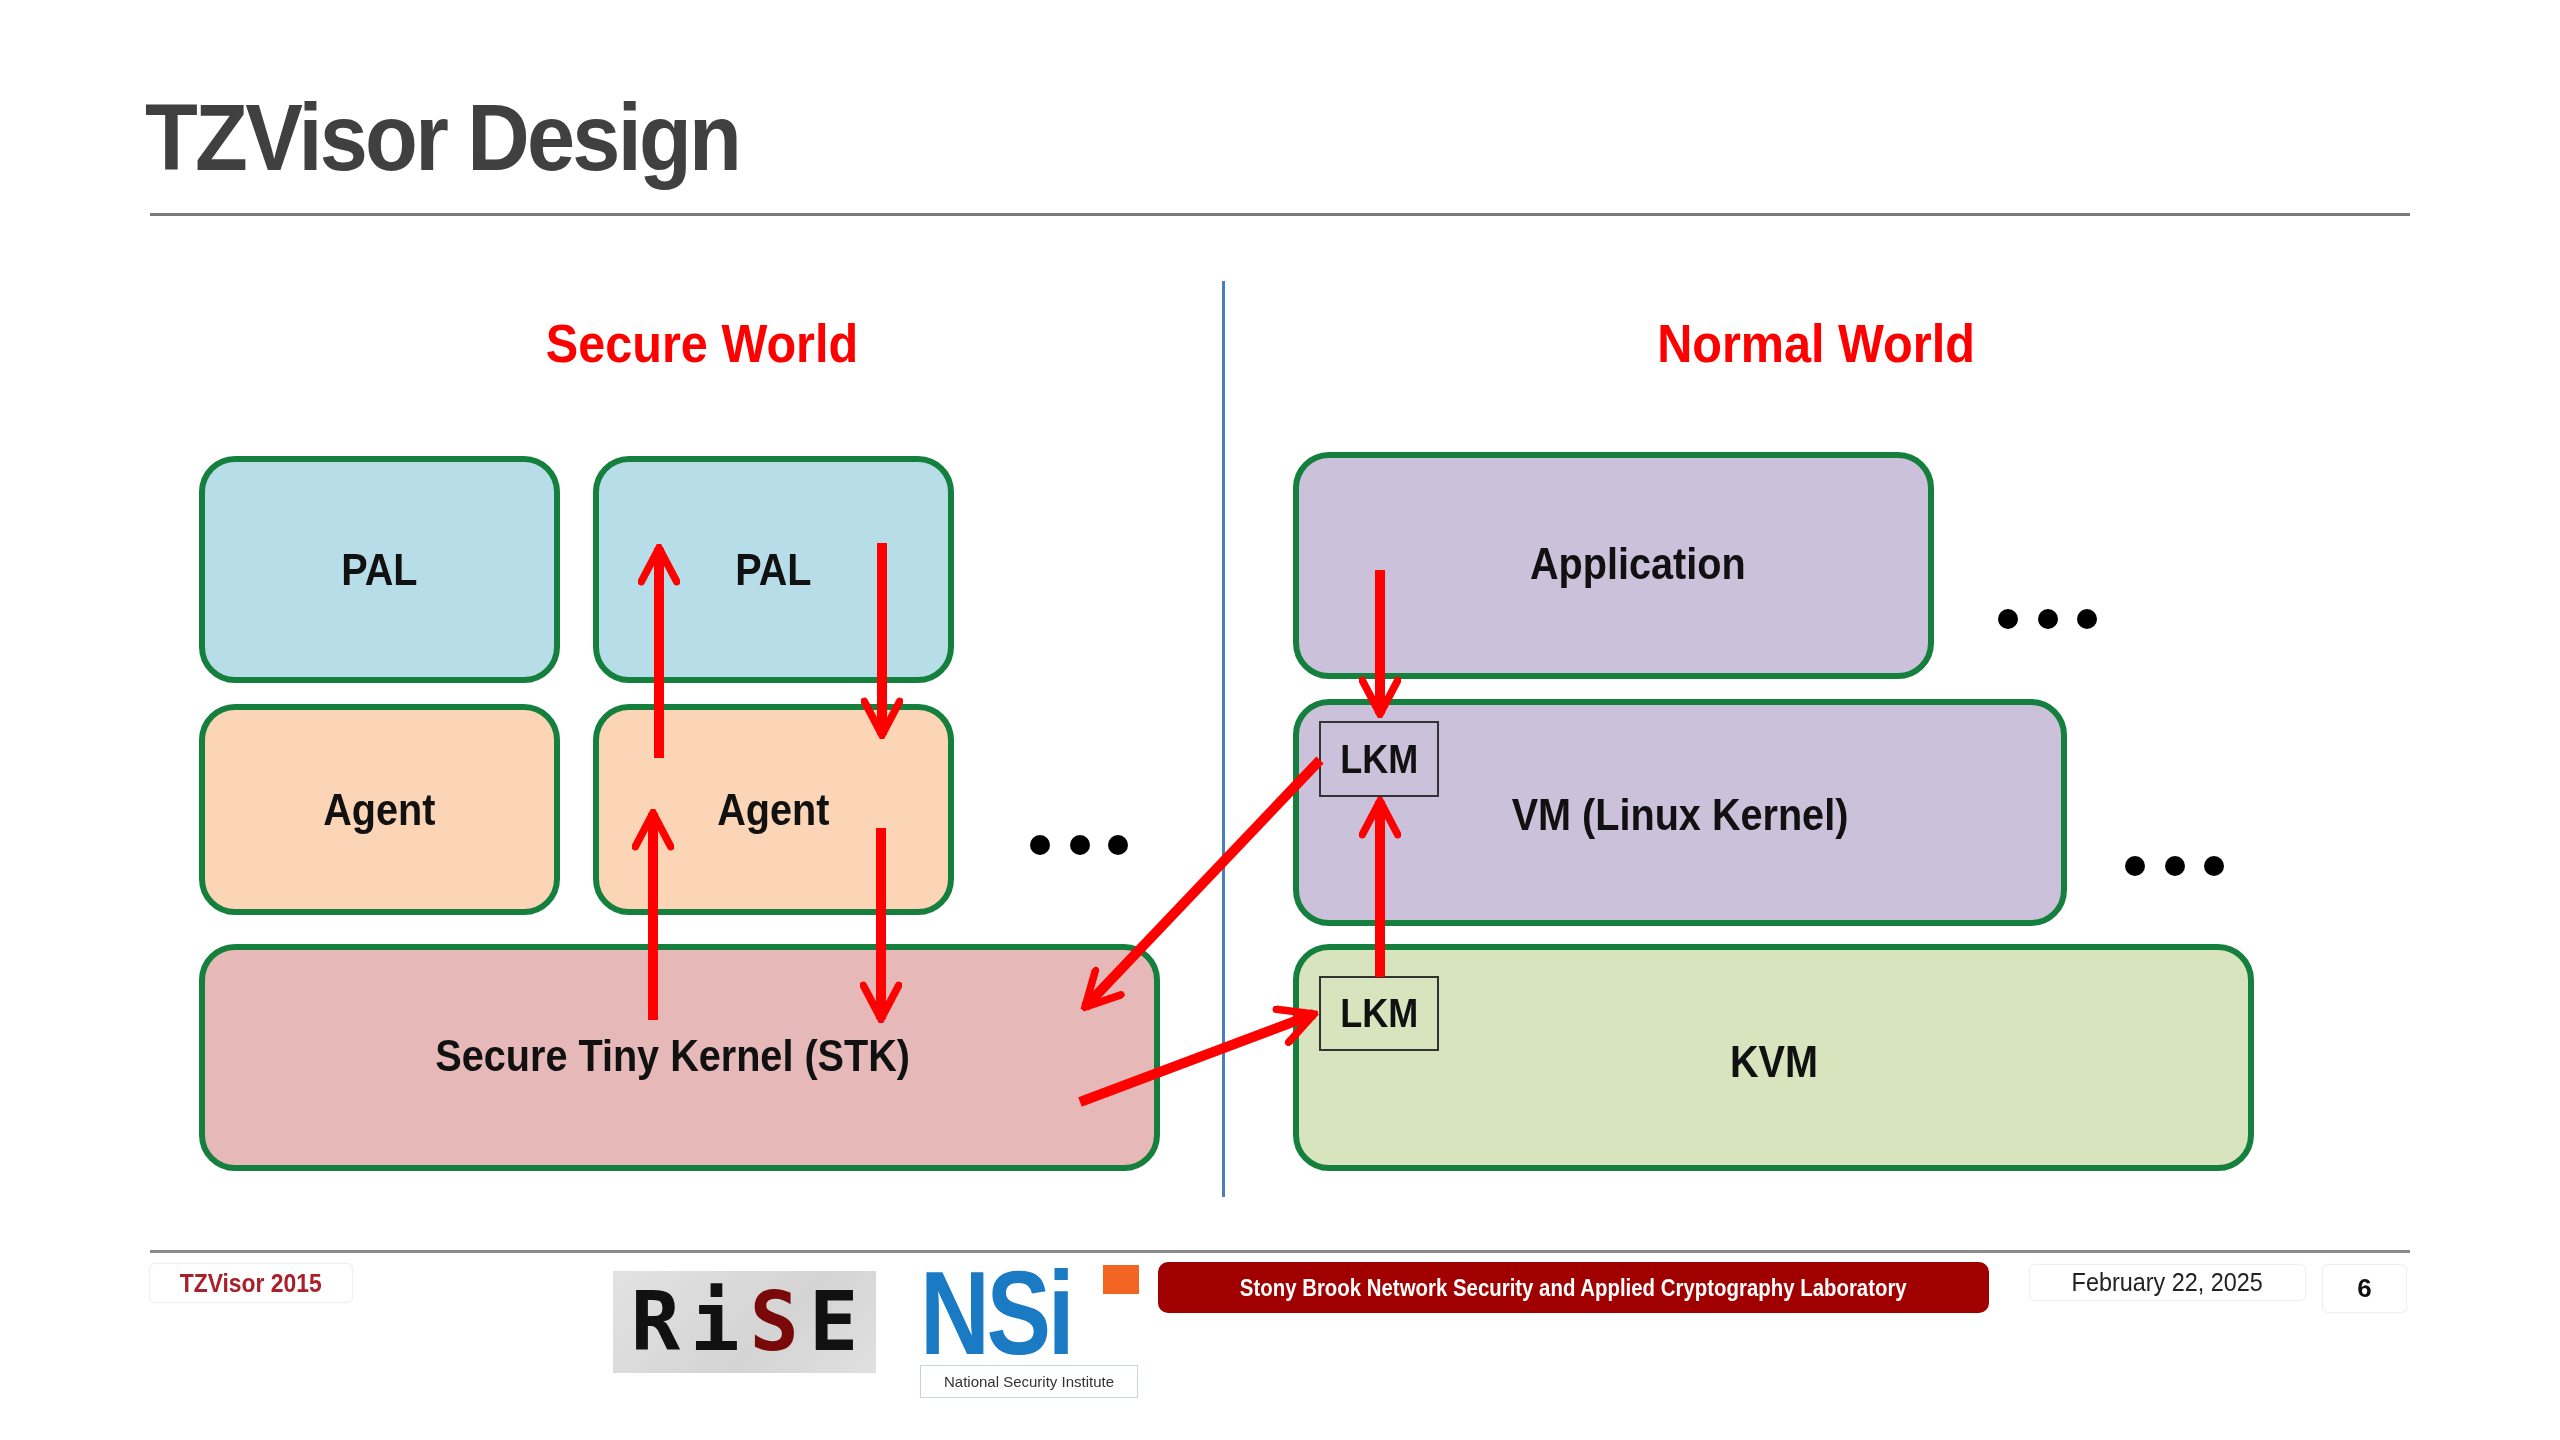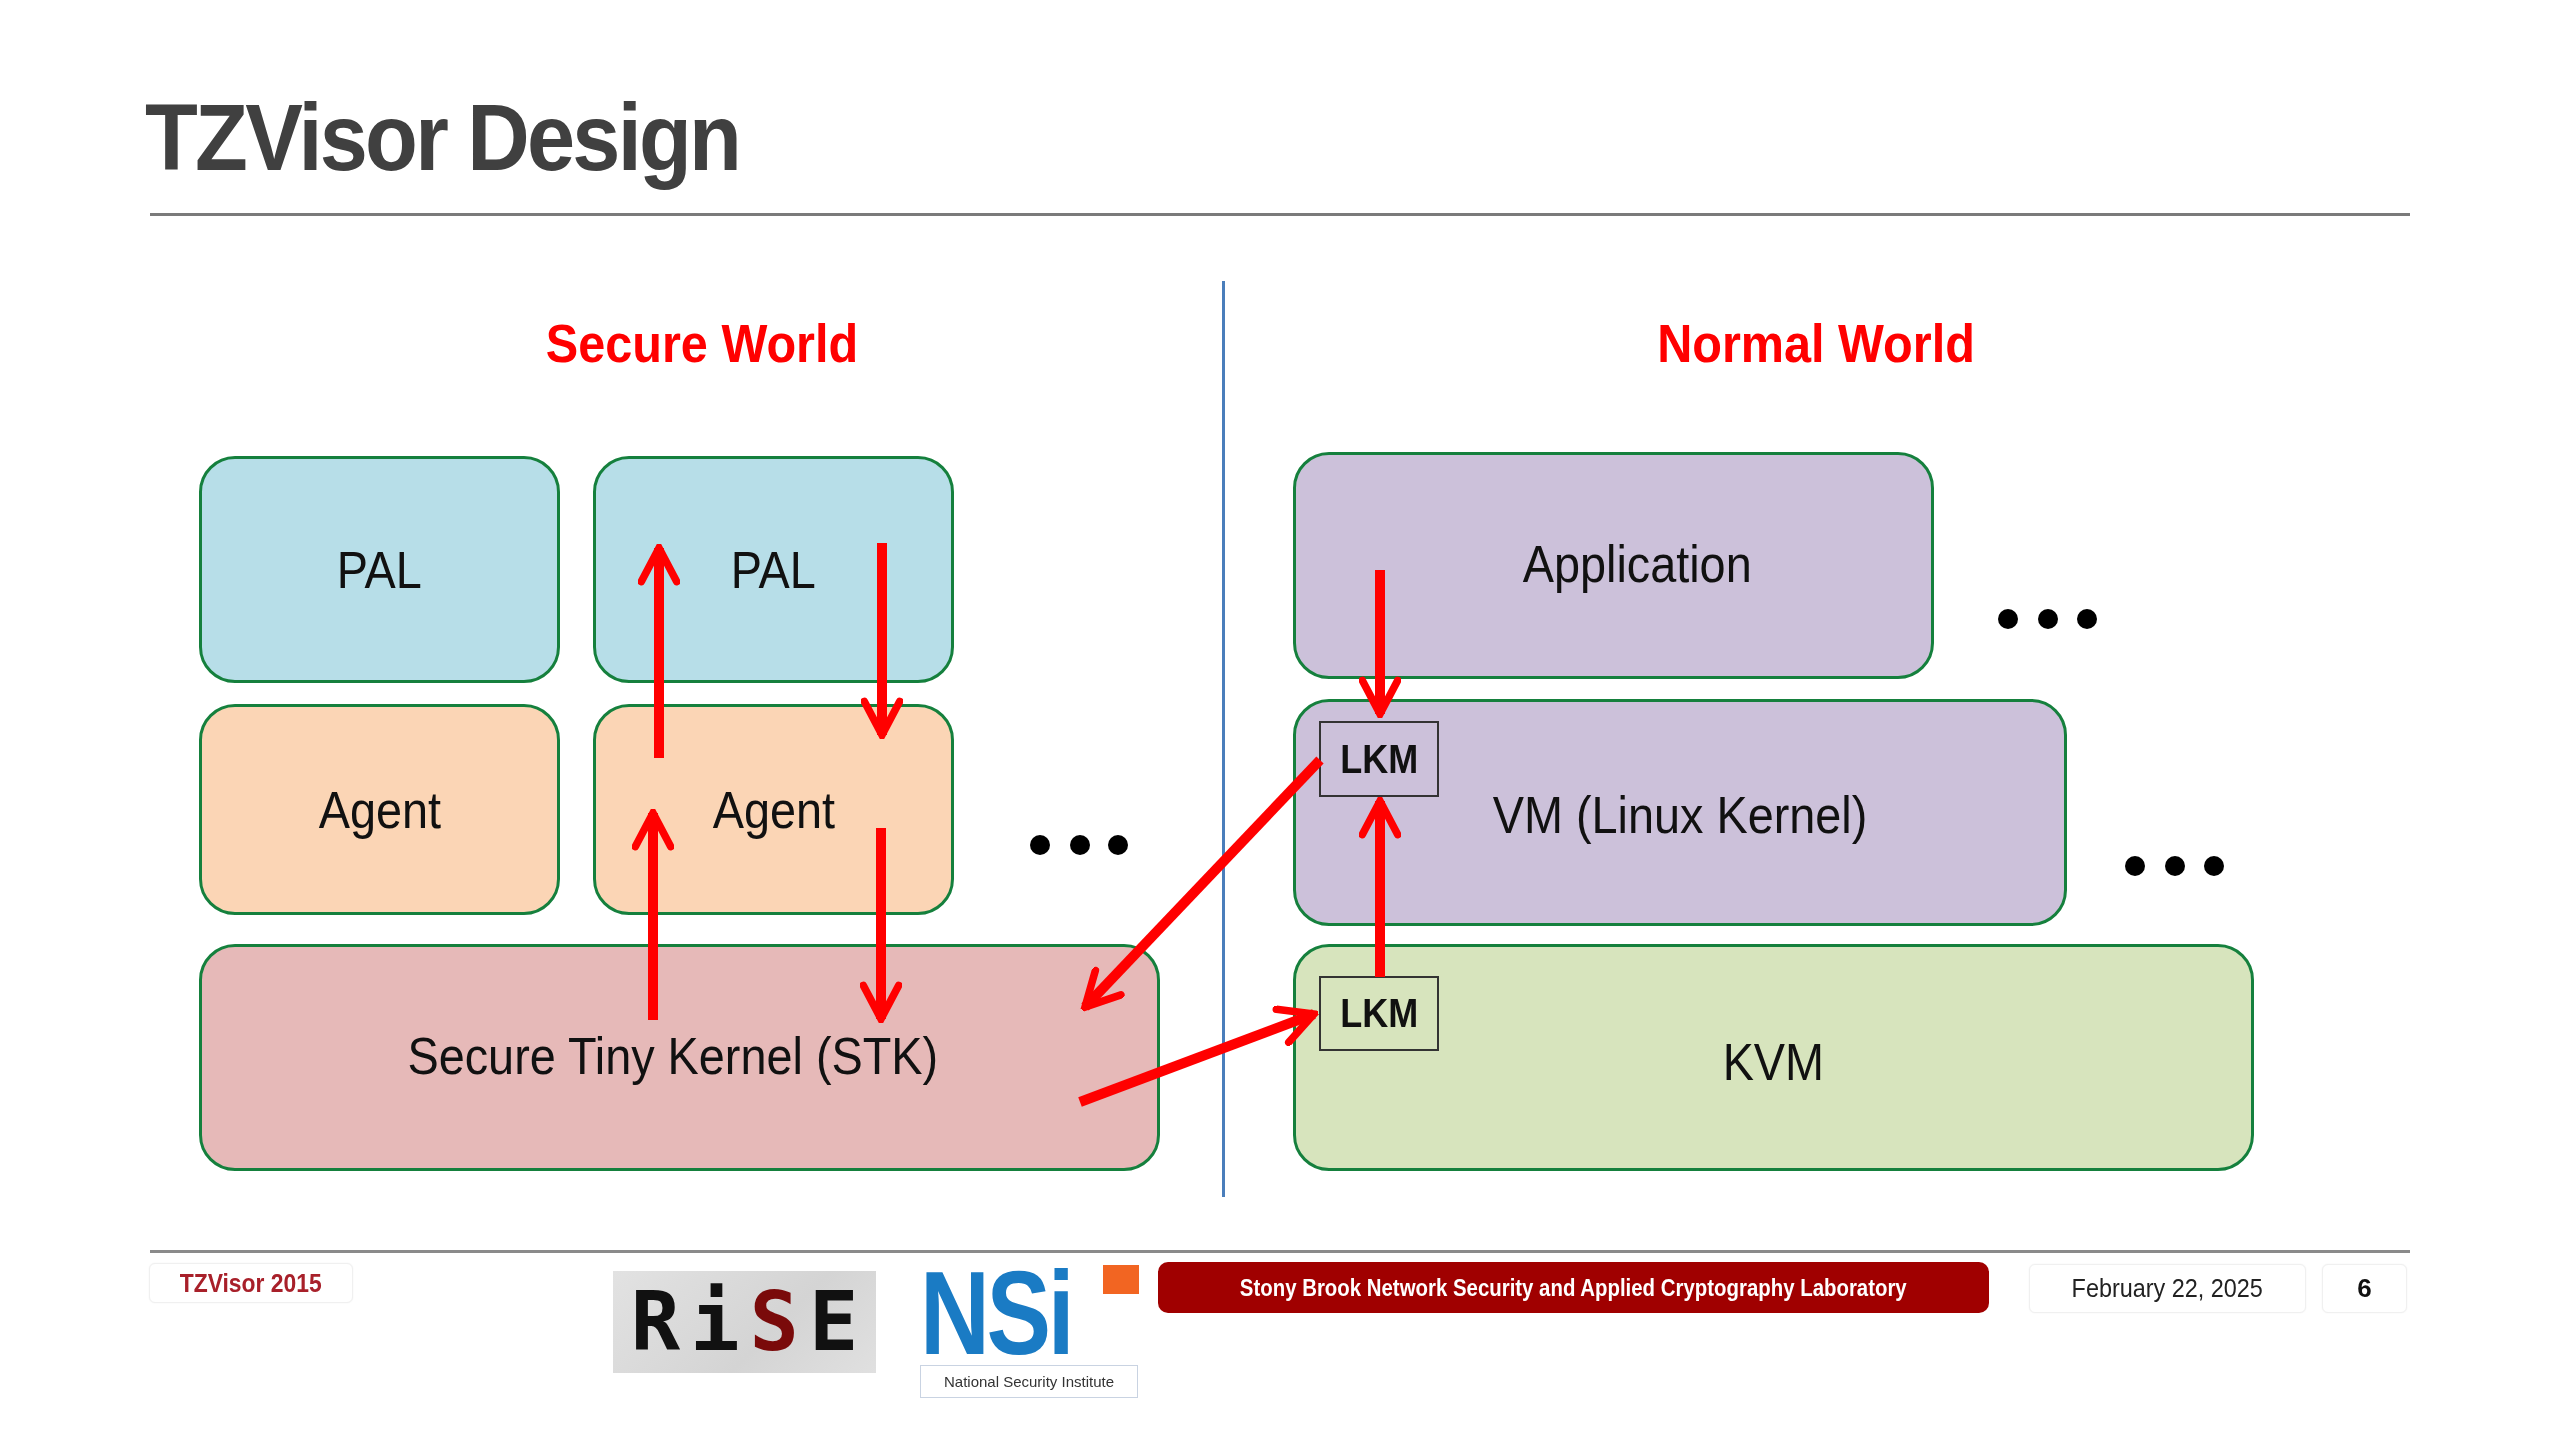--- a/index.html
+++ b/index.html
@@ -2,33 +2,33 @@
 <html><head>
 <meta charset="utf-8">
 <style>
   html, body { margin:0; padding:0; background:#ffffff; }
   body { width:2560px; height:1440px; position:relative; overflow:hidden; font-family:"Liberation Sans", sans-serif; }
   .abs { position:absolute; }
   #slide-title { left:145px; top:86px; font-size:94px; font-weight:bold; color:#404040; letter-spacing:-3px; transform:scaleX(0.92); transform-origin:left top; white-space:nowrap; line-height:1.1; }
   #title-rule { left:150px; top:213px; width:2260px; height:3px; background:#7a7a7a; }
   .world-label { font-size:54px; font-weight:bold; color:#FF0000; white-space:nowrap; transform:translateX(-50%) scaleX(0.9); transform-origin:center top; line-height:1; }
   #divider { left:1222px; top:281px; width:3px; height:916px; background:#4A7EBB; }
-  .box { position:absolute; box-sizing:border-box; border:3px solid #15803d; border-radius:36px; display:flex; align-items:center; justify-content:center; font-size:52px; color:#111; white-space:nowrap; }
+  .box { position:absolute; box-sizing:border-box; border:6px solid #15803d; border-radius:36px; display:flex; align-items:center; justify-content:center; font-size:44px; color:#111; white-space:nowrap;font-weight:bold; }
   .box span { transform:scaleX(0.9); display:inline-block; }
   .lkm { position:absolute; box-sizing:border-box; border:2px solid #333; display:flex; align-items:center; justify-content:center; font-size:40px; color:#111;font-weight:bold; }
   .lkm span { transform:scaleX(0.9); display:inline-block; }
   .dot { position:absolute; width:20px; height:20px; border-radius:50%; background:#000; }
   #arrows { position:absolute; left:0; top:0; width:2560px; height:1440px; pointer-events:none; }
   #footer-rule { left:150px; top:1250px; width:2260px; height:3px; background:#8a8a8a; }
   .footer-box { position:absolute; box-sizing:border-box; border:1px solid #f0f0f0; border-radius:6px; background:#fff; display:flex; align-items:center; justify-content:center; white-space:nowrap; box-shadow:0 0 2px rgba(0,0,0,0.06); }
   #footer-event { left:149px; top:1263px; width:204px; height:40px; color:#A8202A; font-weight:bold; font-size:26px; }
   #footer-event span { transform:scaleX(0.88); display:inline-block; }
   #lab-banner { position:absolute; left:1158px; top:1262px; width:831px; height:51px; background:#A00000; border-radius:10px; color:#fff; font-weight:bold; font-size:24px; display:flex; align-items:center; justify-content:center; white-space:nowrap; }
   #lab-banner span { transform:scaleX(0.85); display:inline-block; }
-  #footer-date { left:2029px; top:1264px; width:277px; height:49px; font-size:26px; color:#222; }
+  #footer-date { left:2029px; top:1264px; width:277px; height:37px; font-size:26px; color:#222; }
   #footer-date span { transform:scaleX(0.9); display:inline-block; }
   #footer-page { left:2322px; top:1264px; width:85px; height:49px; font-size:26px; font-weight:bold; color:#111; }
   #rise-logo { position:absolute; left:613px; top:1271px; width:263px; height:102px; background:linear-gradient(135deg,#e2e2e2,#d4d4d4 60%,#e0e0e0); display:flex; align-items:center; justify-content:center; gap:10px; }
   .rise-glyph { font-family:"DejaVu Sans Mono", monospace; font-weight:bold; font-size:82px; line-height:1; letter-spacing:0; }
   #nsi-logo { position:absolute; left:912px; top:1262px; width:220px; height:137px;margin-left:8px; }
   #nsi-letters { position:absolute; left:0; top:0; width:220px; height:102px; font-weight:bold; font-size:118px; color:#1A7BC4; line-height:102px; letter-spacing:-4px; transform:scaleX(0.82); transform-origin:left top; white-space:nowrap; }
   #nsi-orange { position:absolute; left:183px; top:3px; width:36px; height:29px; background:#F26522; }
   #nsi-sub { position:absolute; left:0; top:103px; width:218px; height:33px; box-sizing:border-box; border:1px solid #c9d3e2; font-size:15px; color:#333; display:flex; align-items:center; justify-content:center; white-space:nowrap; }
 </style>
 </head>

